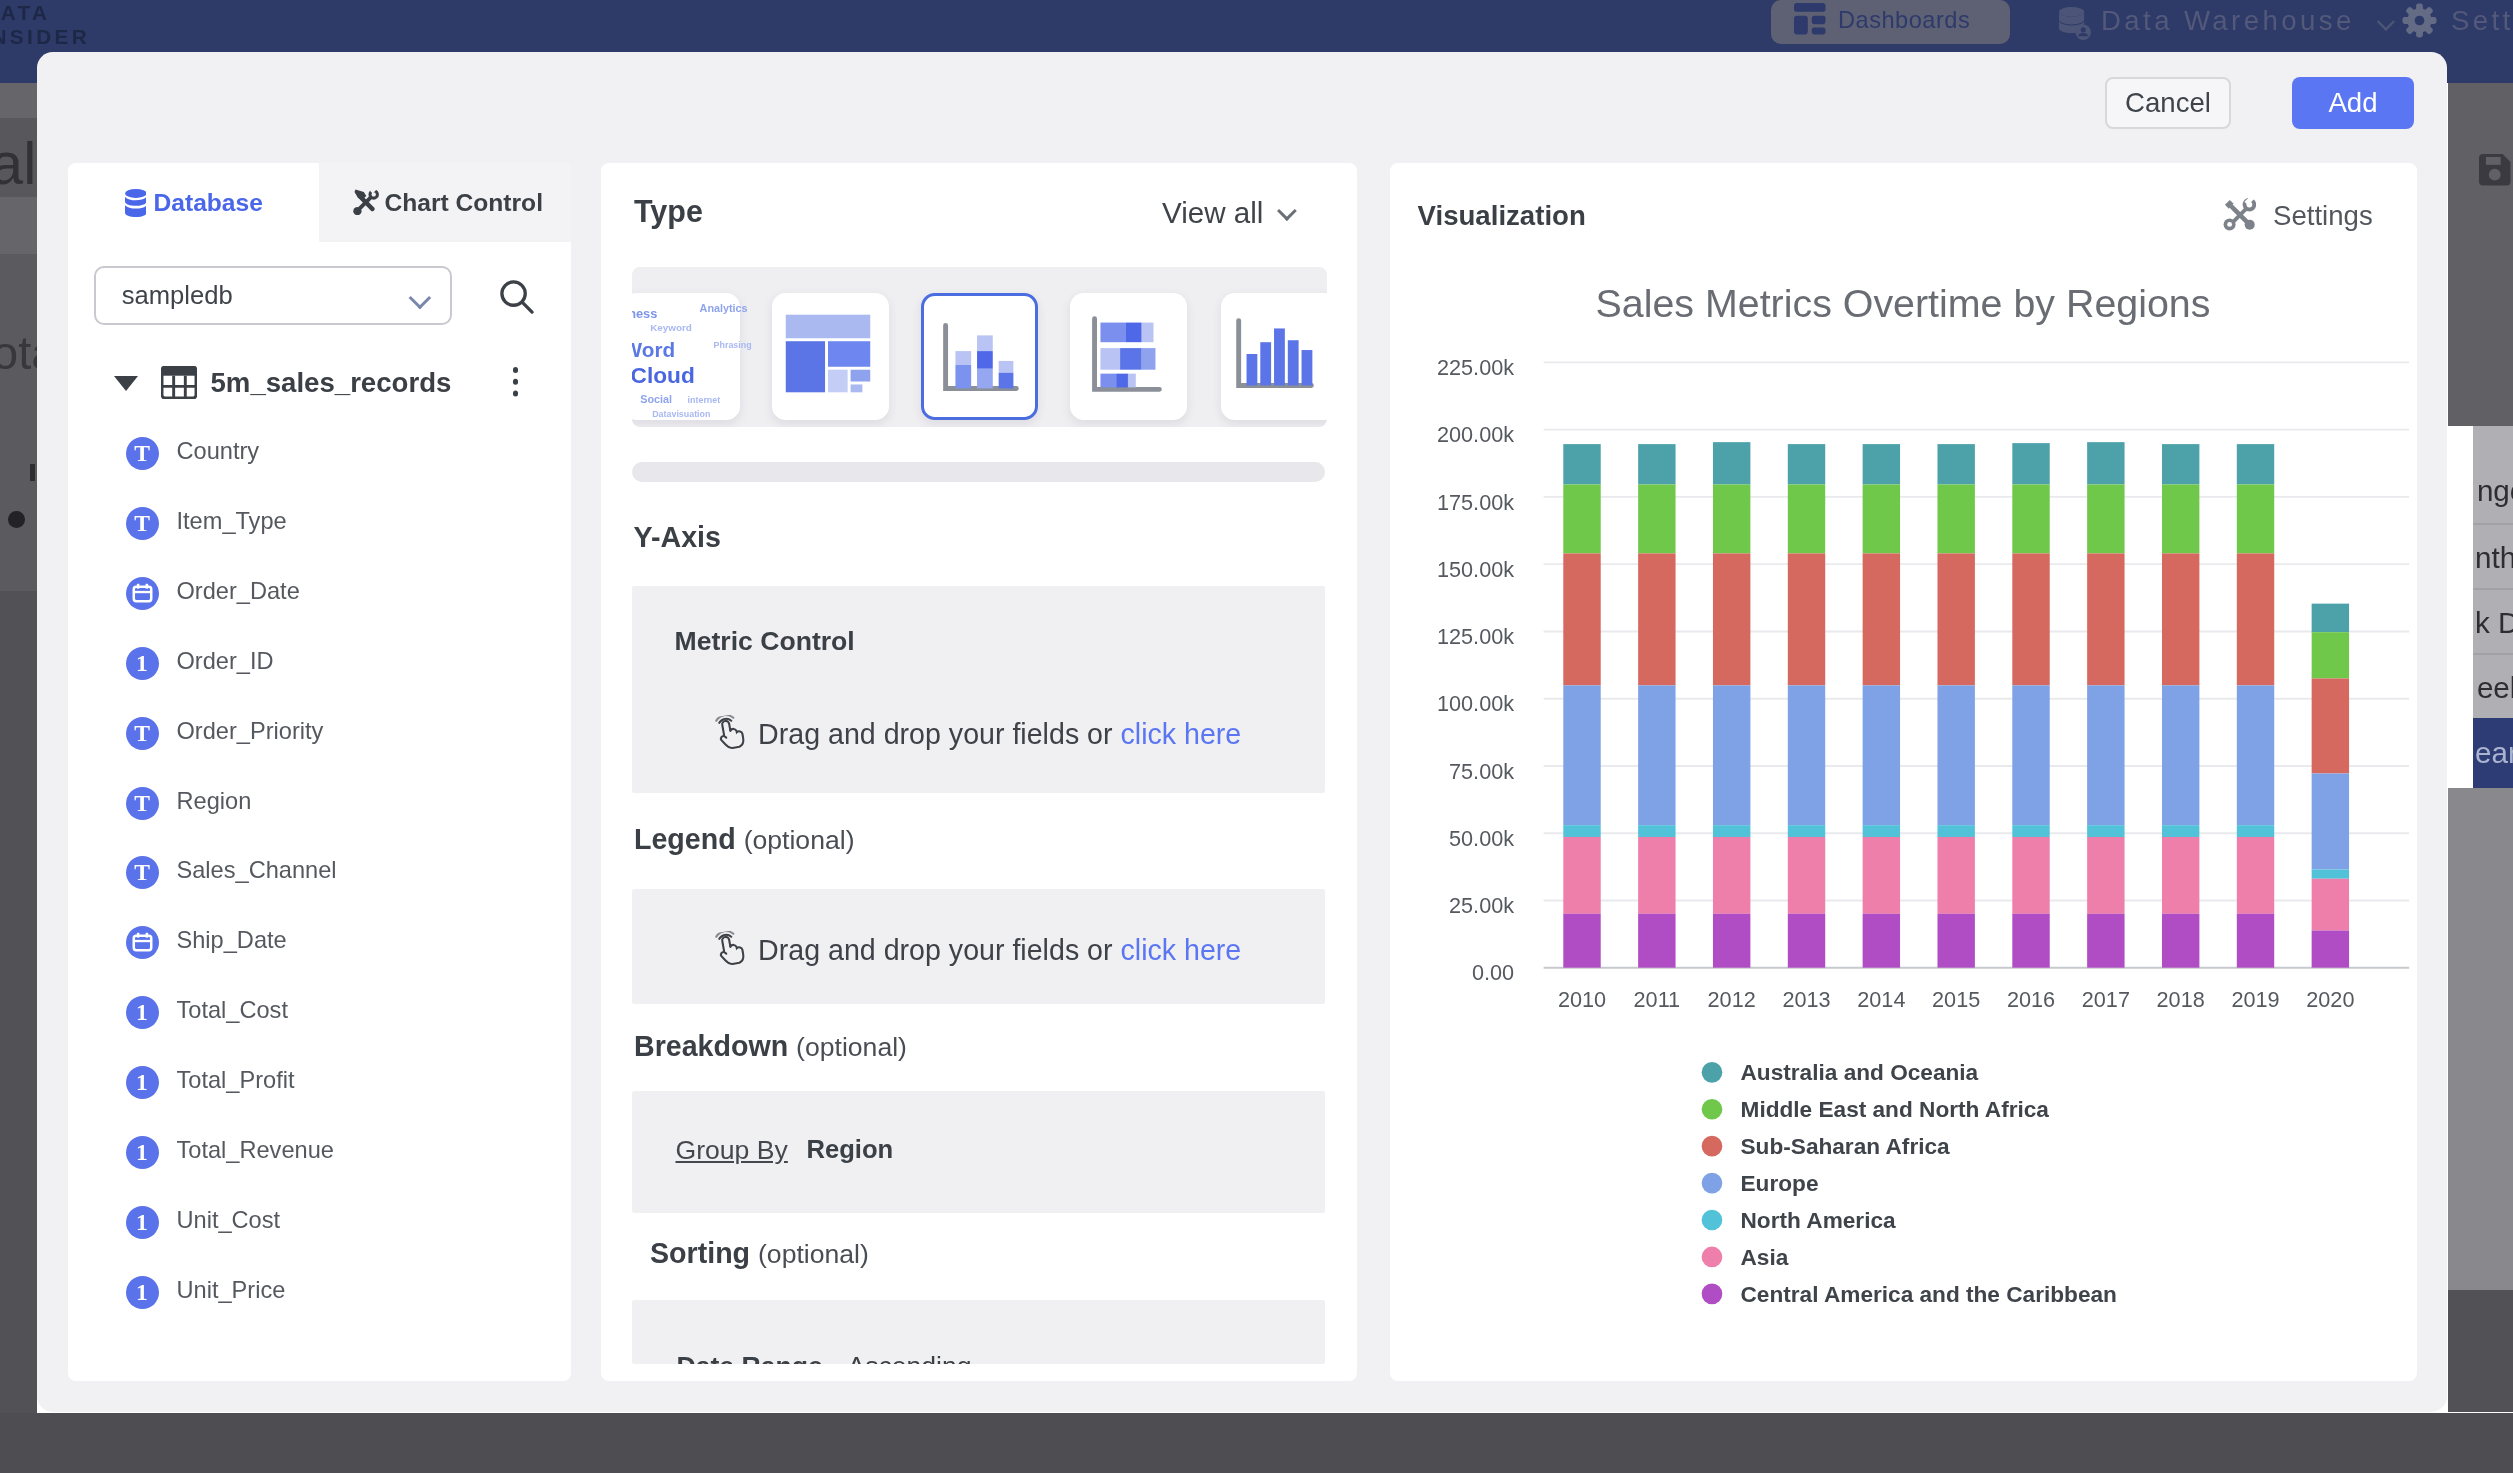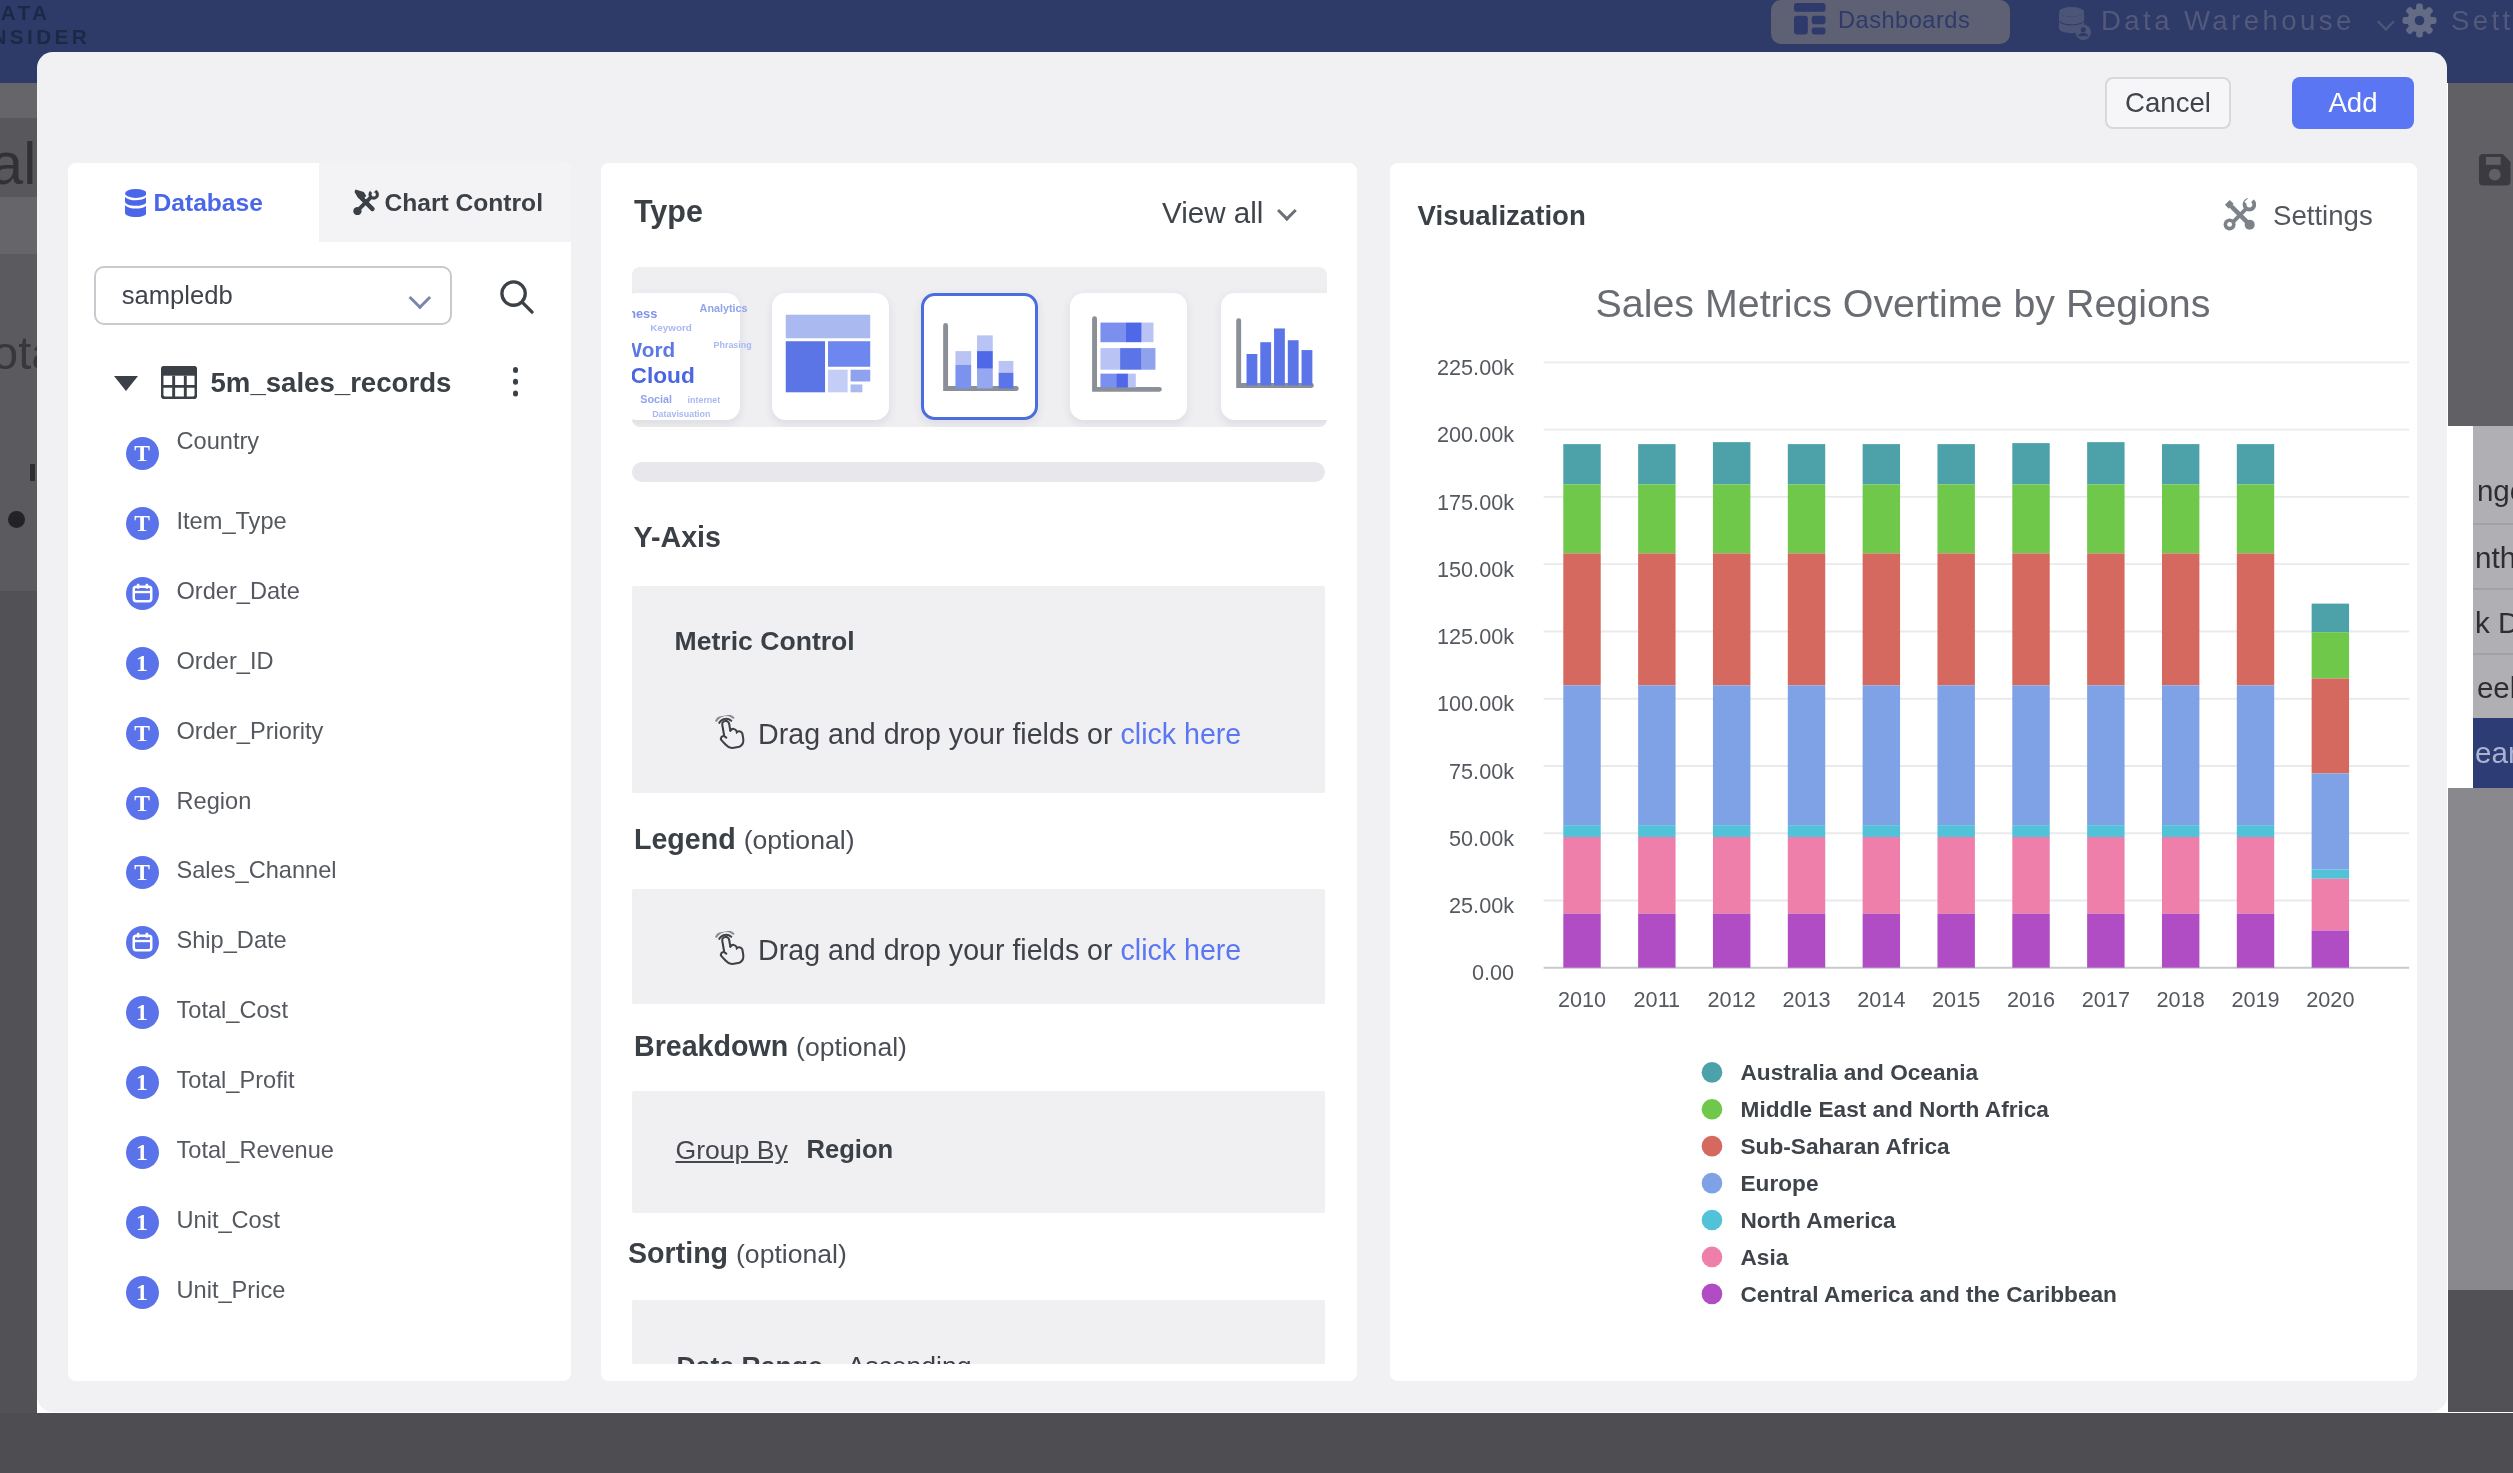--- a/index.html
+++ b/index.html
@@ -174,21 +174,21 @@
       <svg class="abs" style="left:93px;top:203px" width="36" height="33" viewBox="0 0 37 34">
         <rect x="1" y="1" width="35" height="32" rx="3" fill="none" stroke="#3b4046" stroke-width="3"></rect>
         <rect x="1" y="1" width="35" height="9" fill="#3b4046"></rect>
         <line x1="13" y1="10" x2="13" y2="33" stroke="#3b4046" stroke-width="3"></line>
         <line x1="25" y1="10" x2="25" y2="33" stroke="#3b4046" stroke-width="3"></line>
         <line x1="1" y1="21" x2="36" y2="21" stroke="#3b4046" stroke-width="3"></line>
       </svg>
       <div class="abs" id="treelbl">5m_sales_records</div>
       <div class="abs kebab"></div>
     <div class="abs ficon t" style="top: 274px;">T</div>
-        <div class="abs fld flbl" style="top: 265px;">Country</div>
+        <div class="abs fld flbl" style="top: 275px;">Country</div>
         <div class="abs ficon t" style="top: 344px;">T</div>
         <div class="abs fld flbl" style="top: 345px;">Item_Type</div>
         <div class="abs ficon c" style="top: 414px;"><svg width="33" height="33" viewBox="0 0 34 34">
             <rect x="8" y="10" width="18" height="15" rx="2.5" fill="none" stroke="#fff" stroke-width="2.6"></rect>
             <line x1="12.5" y1="7" x2="12.5" y2="12" stroke="#fff" stroke-width="2.6"></line>
             <line x1="21.5" y1="7" x2="21.5" y2="12" stroke="#fff" stroke-width="2.6"></line>
             <line x1="8" y1="15.5" x2="26" y2="15.5" stroke="#fff" stroke-width="2.4"></line>
           </svg></div>
         <div class="abs fld flbl" style="top: 415px;">Order_Date</div>
         <div class="abs ficon n" style="top: 484px;">1</div>
@@ -301,21 +301,21 @@
                 </g>
               </svg></span>Drag and drop your fields or <span class="blue">click here</span></div>
       </div>
 
       <div class="abs h2" style="left:33px;top:867px">Breakdown <span class="opt">(optional)</span></div>
       <div class="abs gbox" style="top:928px;height:122px">
         <div class="abs" style="left:44px;top:44px;font-size:26.6px;color:#44484e;text-decoration:underline">Group By</div>
         <div class="abs" style="left:175px;top:44px;font-size:25.6px;font-weight:bold;color:#3b4046">Region</div>
       </div>
 
-      <div class="abs h2" style="left:27px;top:1074px">Sorting <span class="opt">(optional)</span></div>
+      <div class="abs h2" style="left:49px;top:1074px">Sorting <span class="opt">(optional)</span></div>
       <div class="abs gbox" style="top:1137px;height:64px;overflow:hidden">
         <div class="abs" style="left:45px;top:51px;font-size:26.6px;font-weight:bold;color:#3b4046">Date Range<span style="font-weight:normal;margin-left:24.6px">Ascending</span></div>
       </div>
     </div>
 
     <div class="abs card" id="card-right">
       <div class="abs" id="vizlbl">Visualization</div>
       <div class="abs" id="setlbl">Settings</div>
       <svg class="abs" style="left:833px;top:35px" width="33" height="33" viewBox="0 0 34 34">
         <g fill="#7d828a">

